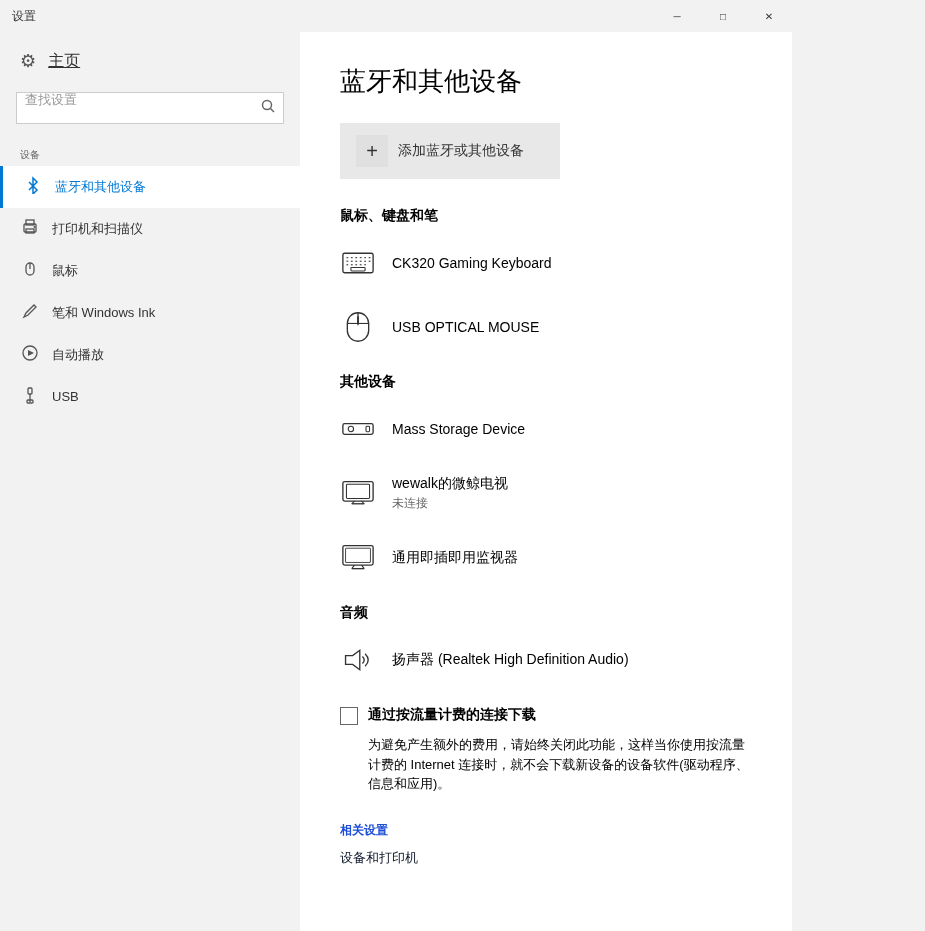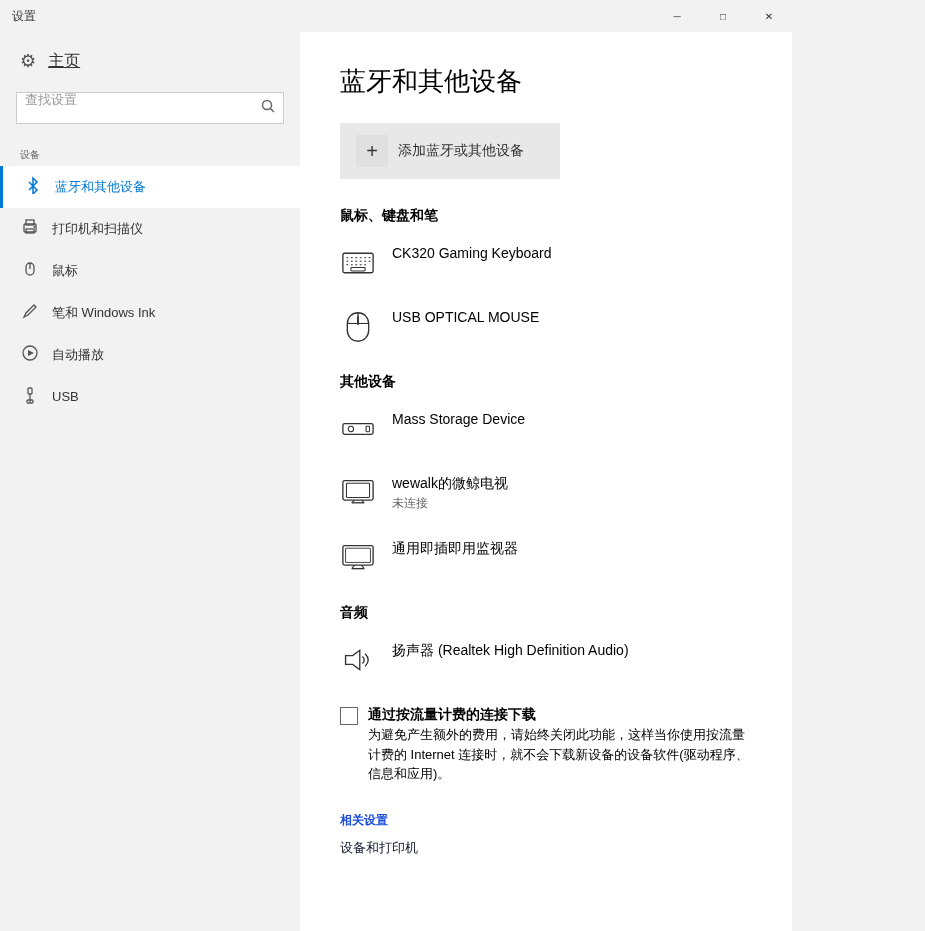--- a/index.html
+++ b/index.html
@@ -184,21 +184,21 @@
       margin-bottom: 24px;
     }
     .section-title {
       font-size: 14px;
       color: #000;
       font-weight: 600;
       margin-bottom: 16px;
     }
     .device-item {
       display: flex;
-      align-items: flex-start;
+      align-items: center;
       gap: 16px;
       margin-bottom: 20px;
       padding: 4px 0;
     }
     .device-icon {
       width: 36px;
       height: 36px;
       display: flex;
       align-items: center;
       justify-content: center;
@@ -221,20 +221,21 @@
       color: #666;
       margin-top: 2px;
     }
 
     
     .metered-section {
       margin-top: 20px;
       margin-bottom: 28px;
       display: flex;
       flex-direction: column;
+      gap: 10px;
     }
     .checkbox-row {
       display: flex;
       align-items: flex-start;
       gap: 10px;
     }
     .checkbox-box {
       width: 18px;
       height: 18px;
       border: 1.5px solid #666;

